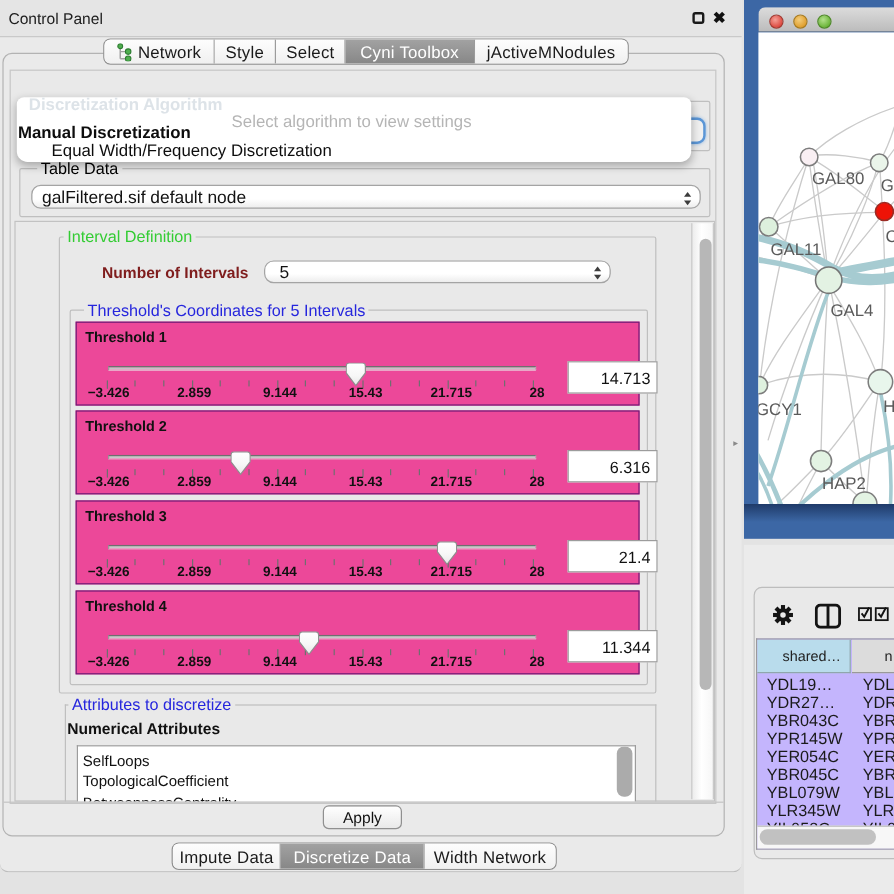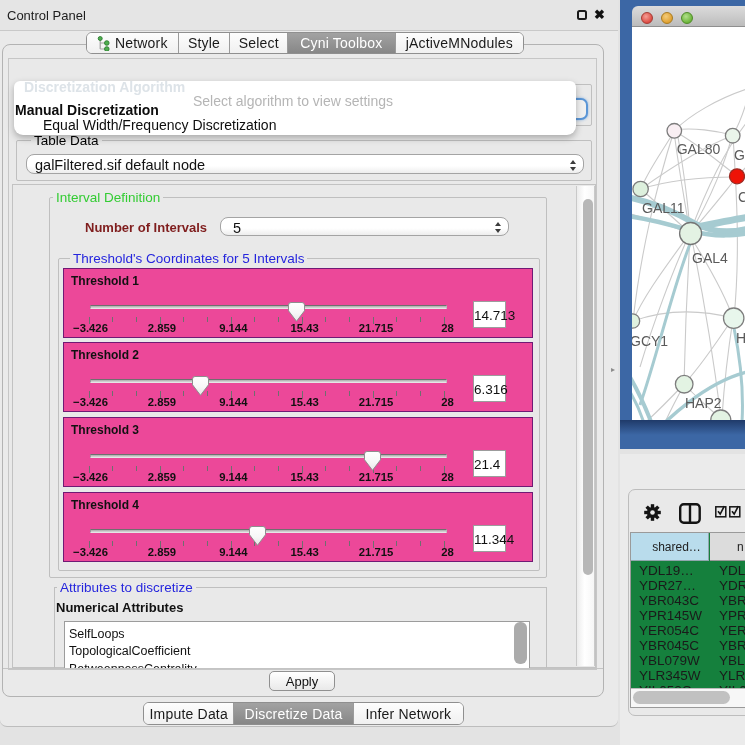--- a/index.html
+++ b/index.html
@@ -32,21 +32,21 @@
   .combo .txt { position:absolute; left:8px; top:2px; font-size:14.5px; color:#111; }
   .arr { position:absolute; width:0; height:0; border-left:3.5px solid transparent; border-right:3.5px solid transparent; }
   .arr.up { border-bottom:4.5px solid #3c3c3c; }
   .arr.dn { border-top:4.5px solid #3c3c3c; }
   
   .tpanel { position:absolute; left:63px; width:470px; height:70px; border:1px solid #701a75; background:#ec4899; }
   .tpanel .tt { position:absolute; left:7px; top:5px; font-size:12px; font-weight:bold; color:#111; }
   .track { position:absolute; left:26px; width:357px; top:36px; height:3.6px; border-top:1.5px solid #6f6f6f; border-bottom:1px solid #e6e6e6; border-left:1px solid #9a9a9a; border-right:1px solid #bbb; border-radius:1px; background:linear-gradient(#ababab,#d9d9d9); }
   .tick { position:absolute; width:1px; background:#6f6f6f; }
   .slab { position:absolute; top:53px; font-size:11.3px; font-weight:bold; color:#111; transform:translateX(-50%); }
-  .vbox { position:absolute; left:409px; top:32px; width:33px; height:27px; background:#ffffff; border:1px solid #9c9c9c; font-size:13.5px; color:#111; text-align:right; padding:6px 5px 0 0; }
+  .vbox { position:absolute; left:409px; top:32px; width:75px; height:27px; background:#ffffff; border:1px solid #9c9c9c; font-size:13.5px; color:#111; text-align:right; padding:6px 5px 0 0; }
   .thumb { position:absolute; top:32.5px; width:17px; height:20px; }
   
   #vsb { left:576px; top:186px; width:19px; height:480px; background:linear-gradient(to right,#ececec,#ffffff 45%,#f6f6f6); border-left:1px solid #c9c9c9; border-right:1px solid #c9c9c9; }
   #vsbth { left:583px; top:199px; width:9.5px; height:376px; background:#b7b7b7; border-radius:6px; }
   
   #popup { left:14px; top:81px; width:562px; height:54px; background:#ffffff; border-radius:6px 6px 9px 9px; box-shadow:0 3px 7px rgba(0,0,0,0.28); z-index:30; }
   
   #bluewin { left:620px; top:0; width:125px; height:449px; background:#3c67a5; }
   #nettitle { left:632px; top:6px; width:113px; height:21px; background:linear-gradient(#dcdcdc,#bcbcbc); border-radius:6px 0 0 0; border-bottom:1px solid #8f8f8f; }
   .light { position:absolute; top:12px; width:12px; height:12px; border-radius:50%; }
@@ -273,21 +273,21 @@
   <div style="padding:4px 0 0 4px; font-size:12.5px; line-height:17.25px; color:#111;">SelfLoops<br>TopologicalCoefficient<br>BetweennessCentrality</div>
   <div style="position:absolute; right:2px; top:0px; width:13px; height:42px; background:#ababab; border-radius:6px;"></div>
 </div>
 
 <div class="abs" style="left:3px; top:668px; width:600px; height:1px; background:#c4c4c4;"></div>
 <div class="abs" style="left:269px; top:671px; width:66px; height:20px; border:1px solid #909090; border-radius:5px; background:linear-gradient(#ffffff,#e9e9e9); font-size:13px; color:#111; text-align:center; padding-top:2px;">Apply</div>
 
 <div class="abs seg" id="bottabs">
   <div class="s" style="width:91px;">Impute Data</div>
   <div class="s sel" style="width:120px;">Discretize Data</div>
-  <div class="s" style="width:110px;">Infer Network</div>
+  <div class="s" style="width:110px;">Width Network</div>
 </div>
 
 <div class="abs" style="left:611px; top:365px; font-size:8px; color:#8a8a8a;">▸</div>
 
 <div class="abs" id="bluewin"></div>
 <div class="abs" id="nettitle"></div>
 <div class="abs light" style="left:641px; background:radial-gradient(circle at 40% 35%, #f49f96, #dd4b42 70%); border:1px solid #a33c34;"></div>
 <div class="abs light" style="left:661px; background:radial-gradient(circle at 40% 35%, #f3cc7a, #e0a030 70%); border:1px solid #a87b1f;"></div>
 <div class="abs light" style="left:681px; background:radial-gradient(circle at 40% 35%, #b2e08b, #6cb53a 70%); border:1px solid #4e8a28;"></div>
 <div class="abs" id="canvas">
@@ -379,21 +379,21 @@
  <rect x="1.2" y="1.2" width="19.5" height="18.5" rx="3.5" fill="none" stroke="#141414" stroke-width="2.4"></rect>
  <line x1="11" y1="1" x2="11" y2="20" stroke="#141414" stroke-width="2.4"></line>
 </svg>
 <svg class="abs" style="left:715px; top:505px;" width="27" height="13" viewBox="0 0 27 13">
  <rect x="0.8" y="1.8" width="10" height="10" fill="none" stroke="#141414" stroke-width="1.5"></rect>
  <path d="M3 6.2 L5.2 9 L9.3 1.2" fill="none" stroke="#141414" stroke-width="1.6"></path>
  <rect x="14.8" y="1.8" width="10" height="10" fill="none" stroke="#141414" stroke-width="1.5"></rect>
  <path d="M17 6.2 L19.2 9 L23.3 1.2" fill="none" stroke="#141414" stroke-width="1.6"></path>
 </svg>
 
-<div class="abs" style="left:630px; top:532px; width:115px; height:176px; background:#15803d; border:1px solid #9a9a9a; border-right:none; overflow:hidden;">
+<div class="abs" style="left:630px; top:532px; width:115px; height:176px; background:#c4b5fd; border:1px solid #9a9a9a; border-right:none; overflow:hidden;">
  <div style="position:absolute; left:0; top:0; width:78px; height:28px; background:#b9dcec; border-right:1px solid #90a6ad; border-bottom:1px solid #90a6ad; font-size:12px; color:#222; text-align:center; padding-top:7px; text-indent:14px;">shared…</div>
  <div style="position:absolute; left:79px; top:0; width:36px; height:28px; background:#dcdcdc; border-bottom:1px solid #999; font-size:12px; color:#222; padding:7px 0 0 27px;">n</div>
  <div style="position:absolute; left:8px; top:30px; font-size:13.5px; color:#1a1a1a;">YDL19…</div>
  <div style="position:absolute; left:88px; top:30px; font-size:13.5px; color:#1a1a1a;">YDL1</div>
  <div style="position:absolute; left:8px; top:45px; font-size:13.5px; color:#1a1a1a;">YDR27…</div>
  <div style="position:absolute; left:88px; top:45px; font-size:13.5px; color:#1a1a1a;">YDR2</div>
  <div style="position:absolute; left:8px; top:60px; font-size:13.5px; color:#1a1a1a;">YBR043C</div>
  <div style="position:absolute; left:88px; top:60px; font-size:13.5px; color:#1a1a1a;">YBR0</div>
  <div style="position:absolute; left:8px; top:75px; font-size:13.5px; color:#1a1a1a;">YPR145W</div>
  <div style="position:absolute; left:88px; top:75px; font-size:13.5px; color:#1a1a1a;">YPR1</div>

